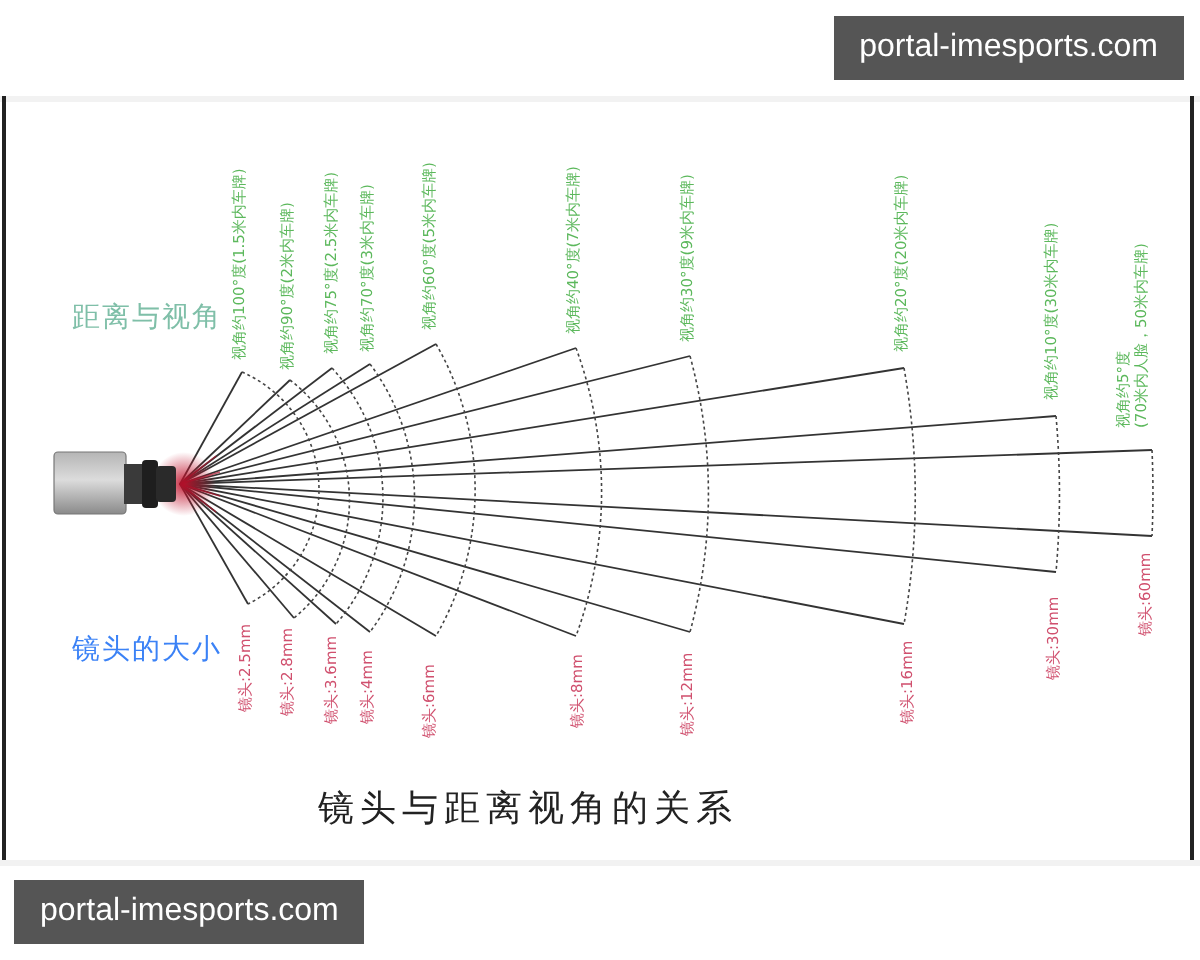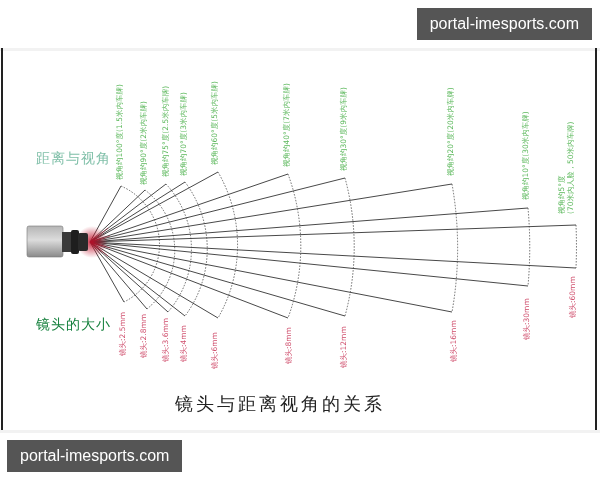--- a/index.html
+++ b/index.html
@@ -5,22 +5,22 @@
   html, body { margin:0; padding:0; background:#ffffff; }
   body { width:600px; height:480px; position:relative; overflow:hidden; font-family:"DejaVu Sans", sans-serif; }
   .frame { position:absolute; left:1px; top:48px; width:596px; height:385px; border-left:2px solid #222; border-right:2px solid #222; box-sizing:border-box; }
   .frame-top { position:absolute; left:0; top:48px; width:600px; height:3px; background:#f2f2f2; }
   .frame-bot { position:absolute; left:0; top:430px; width:600px; height:3px; background:#f2f2f2; }
   .watermark { position:absolute; background:#555555; color:#ffffff; font-family:"Liberation Sans", sans-serif; font-size:16px; padding:0 13px; line-height:32px; height:32px;text-align:right; }
   .wm-top { right:8px; top:8px; }
   .wm-bot { left:7px; top:440px; }
   .side-title { position:absolute; font-family:"DejaVu Serif", serif; font-size:14px; letter-spacing:1px;margin-left:24px; }
   .side-green { left:12px; top:150px; color:#7fbfa8; }
-  .side-red { left:12px; top:316px; color:#15803d;text-align:center; }
-  .main-title { position:absolute; left:175px; top:392px; font-family:"DejaVu Serif", serif; font-size:18px; color:#222; letter-spacing:3px; }
+  .side-red { left:12px; top:316px; color:#3b82f6;text-align:center; }
+  .main-title { position:absolute; left:159px; top:392px; font-family:"DejaVu Serif", serif; font-size:18px; color:#222; letter-spacing:3px; }
   svg.diagram { position:absolute; left:0; top:0; }
   .vlabel { position:absolute; transform-origin:0 0; transform:rotate(-90deg); white-space:nowrap; font-size:7.5px; font-family:"DejaVu Sans", sans-serif; }
   .vlabel.green { color:#5cb85c; }
   .vlabel.red { color:#d0506e; }
 </style>
 </head>
 <body>
 
 <div class="frame-top"></div>
 <div class="frame"></div>

